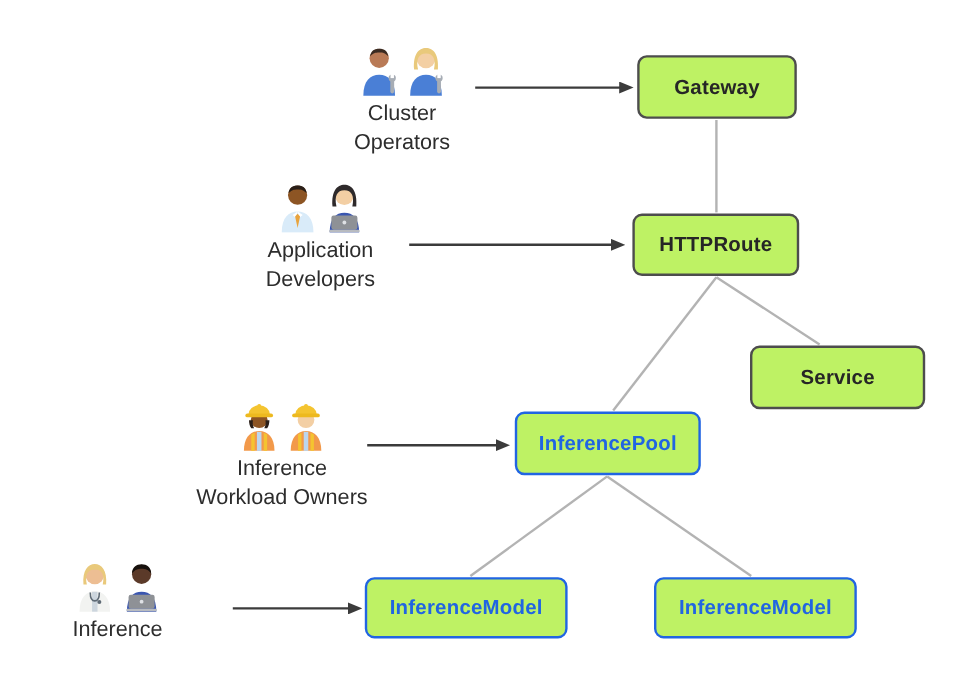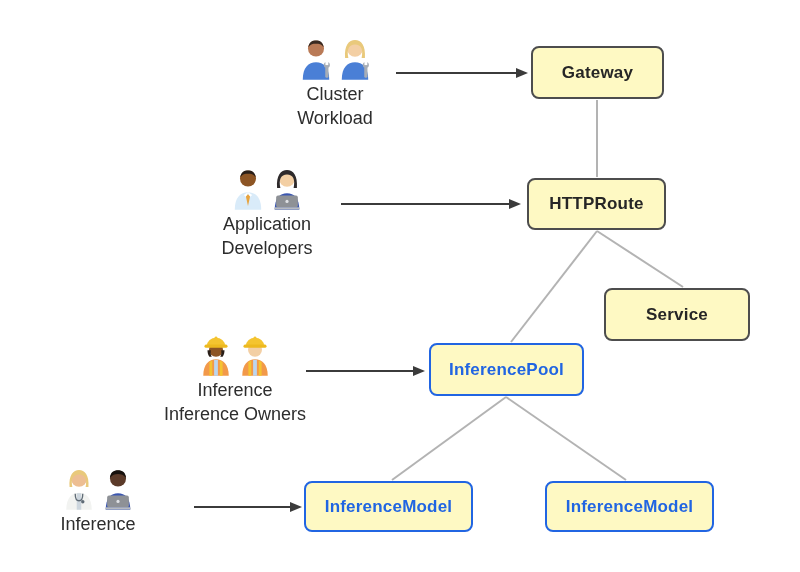--- a/index.html
+++ b/index.html
@@ -3,21 +3,21 @@
 <meta charset="utf-8">
 <style>
   html,body{margin:0;padding:0;background:#ffffff;}
   .canvas{
     position:relative;width:800px;height:572px;background:#ffffff;
     font-family:"Liberation Sans",sans-serif;overflow:hidden;
   }
   .connector-layer{position:absolute;left:0;top:0;width:800px;height:572px;}
   .node{
     position:absolute;display:flex;align-items:center;justify-content:center;
-    background:#fef9c3;border-radius:8px;font-weight:bold;font-size:17px;
+    background:#bef264;border-radius:8px;font-weight:bold;font-size:17px;
     letter-spacing:.2px;box-sizing:border-box;
   }
   .node.standard{border:2.5px solid #4d4d4d;color:#262626;}
   .node.extension{border:2.5px solid #2165e2;color:#2165e2;}
   .persona{position:absolute;text-align:center;}
   .emoji-pair{display:flex;justify-content:center;gap:5px;}
   .emoji{width:34px;height:44px;display:block;}
   .persona-label{margin-top:3px;font-size:18px;line-height:1.32;color:#2d2d2d;}
   .persona-label span{display:block;}
 </style>
@@ -59,25 +59,25 @@
         <circle cx="18" cy="13.5" r="8.3" fill="#f3cfa4"></circle>
         <path d="M7.5 23 C6.5 9.5 11.5 4 18 4 C24.5 4 29.5 9.5 28.5 23 L25 23 C27 14 24.5 8.8 18 8.8 C11.5 8.8 9 14 11 23 Z" fill="#e9c97b"></path>
         <path d="M4 46 C4 33 10 27.5 18 27.5 C26 27.5 32 33 32 46 Z" fill="#4a7fd6"></path>
         <circle cx="29.5" cy="30.5" r="3.2" fill="#a7adb5"></circle>
         <rect x="28" y="26.5" width="3" height="4" fill="#ffffff"></rect>
         <rect x="27.8" y="32" width="3.4" height="12" rx="1.6" fill="#a7adb5"></rect>
       </svg>
     </div>
     <div class="persona-label">
       <span>Cluster</span>
-      <span>Workload</span>
+      <span>Operators</span>
     </div>
   </div>
 
-  <div class="persona" style="left:167px;top:166px;width:200px;">
+  <div class="persona" style="left:167px;top:150px;width:200px;">
     <div class="emoji-pair">
       <svg class="emoji" viewBox="0 0 36 46">
         <circle cx="18" cy="13" r="8.5" fill="#8d5524"></circle>
         <path d="M10 11.5 C10.5 6.5 13.5 4.5 18 4.5 C22.5 4.5 25.5 6.5 26 11.5 C23.5 8.5 21.5 8 18 8 C14.5 8 12.5 8.5 10 11.5 Z" fill="#2a1f18"></path>
         <path d="M4 46 C4 33 10 27.5 18 27.5 C26 27.5 32 33 32 46 Z" fill="#d9ebf9"></path>
         <path d="M18 27.5 L13.5 30.5 L16.5 33 L18 27.5 Z" fill="#ffffff"></path>
         <path d="M18 27.5 L22.5 30.5 L19.5 33 L18 27.5 Z" fill="#ffffff"></path>
         <polygon points="18,29.5 15.8,32 18,42 20.2,32" fill="#e8a33d"></polygon>
       </svg>
       <svg class="emoji" viewBox="0 0 36 46">
@@ -115,21 +115,21 @@
         <rect x="16.3" y="4.6" width="3.4" height="6" rx="1.6" fill="#f4c430"></rect>
         <rect x="5.8" y="13" width="24.4" height="3.4" rx="1.7" fill="#edb91f"></rect>
         <path d="M4.5 46 C4.5 34 10.5 28.5 18 28.5 C25.5 28.5 31.5 34 31.5 46 Z" fill="#f2994a"></path>
         <rect x="16" y="29.2" width="4" height="16.8" fill="#bcd6ee"></rect>
         <path d="M11 46 L11 31.5 L14 30 L14 46 Z" fill="#f4c430"></path>
         <path d="M25 46 L25 31.5 L22 30 L22 46 Z" fill="#f4c430"></path>
       </svg>
     </div>
     <div class="persona-label">
       <span>Inference</span>
-      <span>Inference Owners</span>
+      <span>Workload Owners</span>
     </div>
   </div>
 
   <div class="persona" style="left:0px;top:466px;width:196px;">
     <div class="emoji-pair">
       <svg class="emoji" viewBox="0 0 36 46">
         <circle cx="18" cy="13.5" r="8.3" fill="#edbe93"></circle>
         <path d="M8 22 C7 9.5 12 4 18 4 C24 4 29 9.5 28 22 L25 22 C26.8 14 24.5 8.8 18 8.8 C11.5 8.8 9.2 14 11 22 Z" fill="#e9c97b"></path>
         <path d="M4.5 46 C4.5 33.5 10.5 28 18 28 C25.5 28 31.5 33.5 31.5 46 Z" fill="#f2f3f1"></path>
         <rect x="15.6" y="28.5" width="4.8" height="17.5" fill="#cdd6de"></rect>
@@ -149,21 +149,21 @@
       <span>Inference</span>
     </div>
   </div>
 
   <div class="node standard" style="left:531px;top:46px;width:133px;height:53px;">
     <span>Gateway</span>
   </div>
   <div class="node standard" style="left:527px;top:178px;width:139px;height:52px;text-align:center;">
     <span>HTTPRoute</span>
   </div>
-  <div class="node standard" style="left:604px;top:288px;width:146px;height:53px;">
+  <div class="node standard" style="left:625px;top:288px;width:146px;height:53px;">
     <span>Service</span>
   </div>
   <div class="node extension" style="left:429px;top:343px;width:155px;height:53px;">
     <span>InferencePool</span>
   </div>
   <div class="node extension" style="left:304px;top:481px;width:169px;height:51px;">
     <span>InferenceModel</span>
   </div>
   <div class="node extension" style="left:545px;top:481px;width:169px;height:51px;">
     <span>InferenceModel</span>

